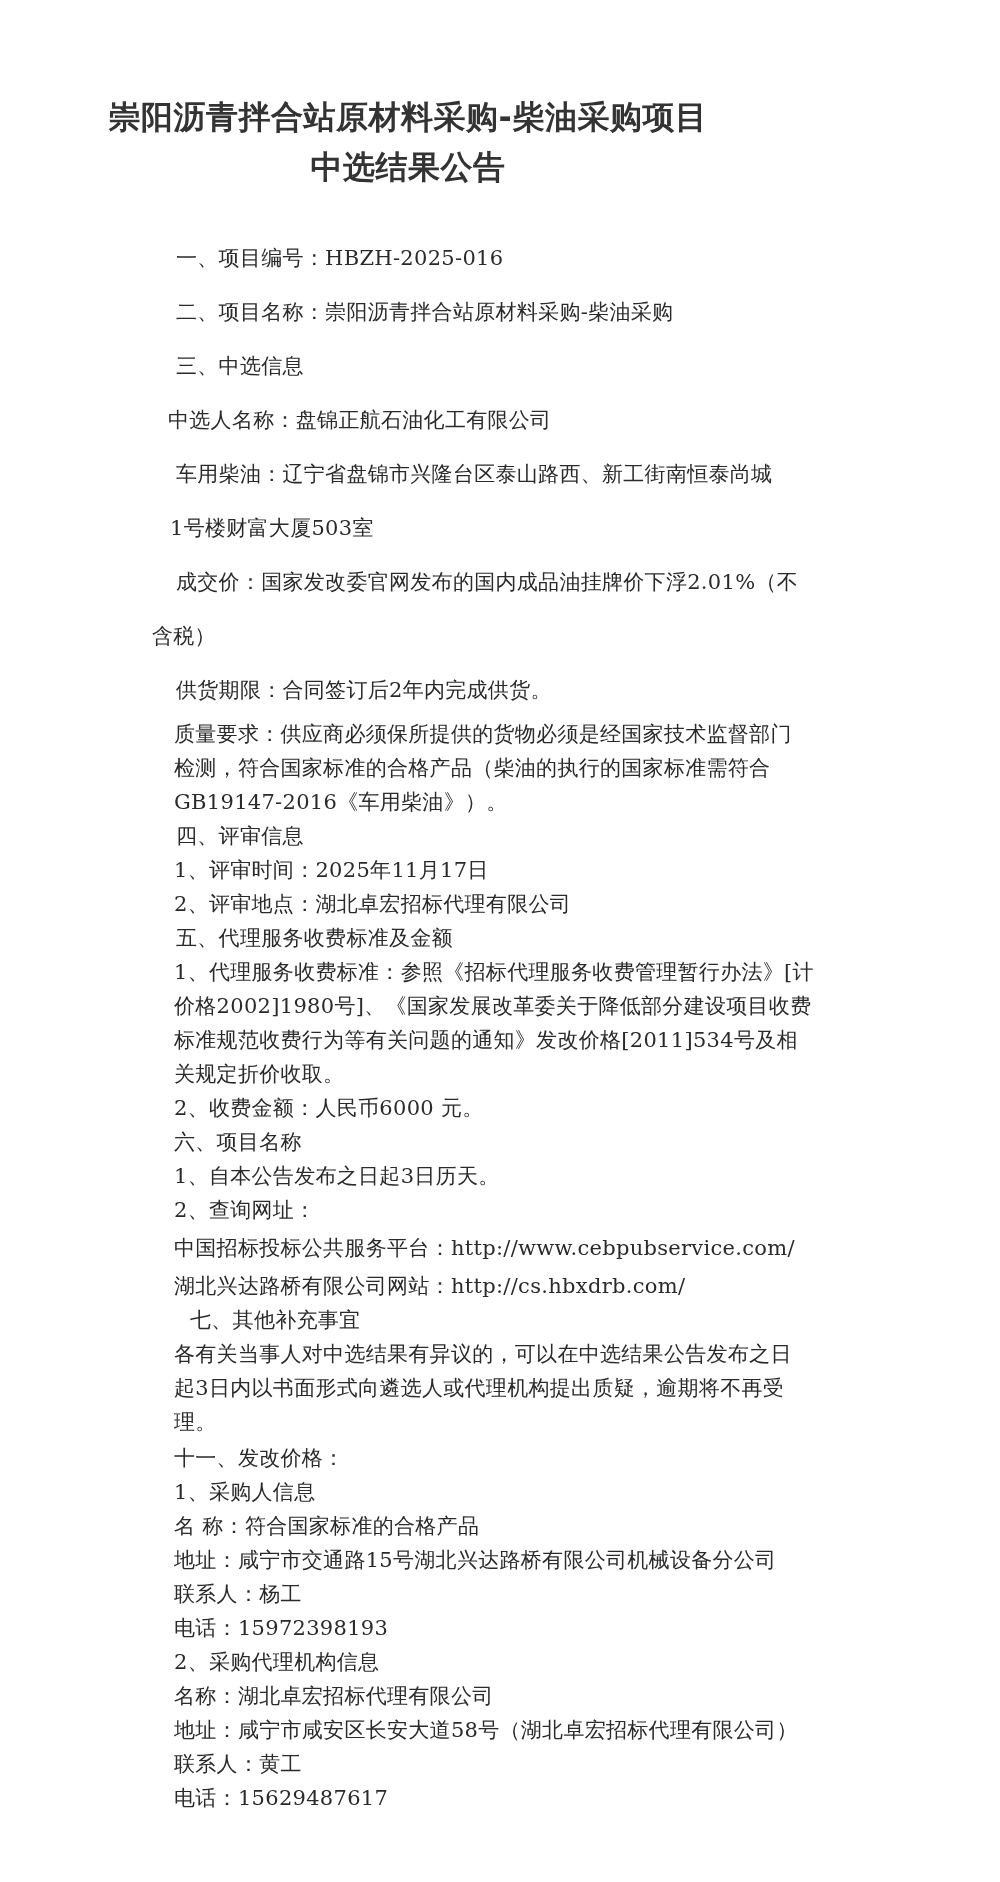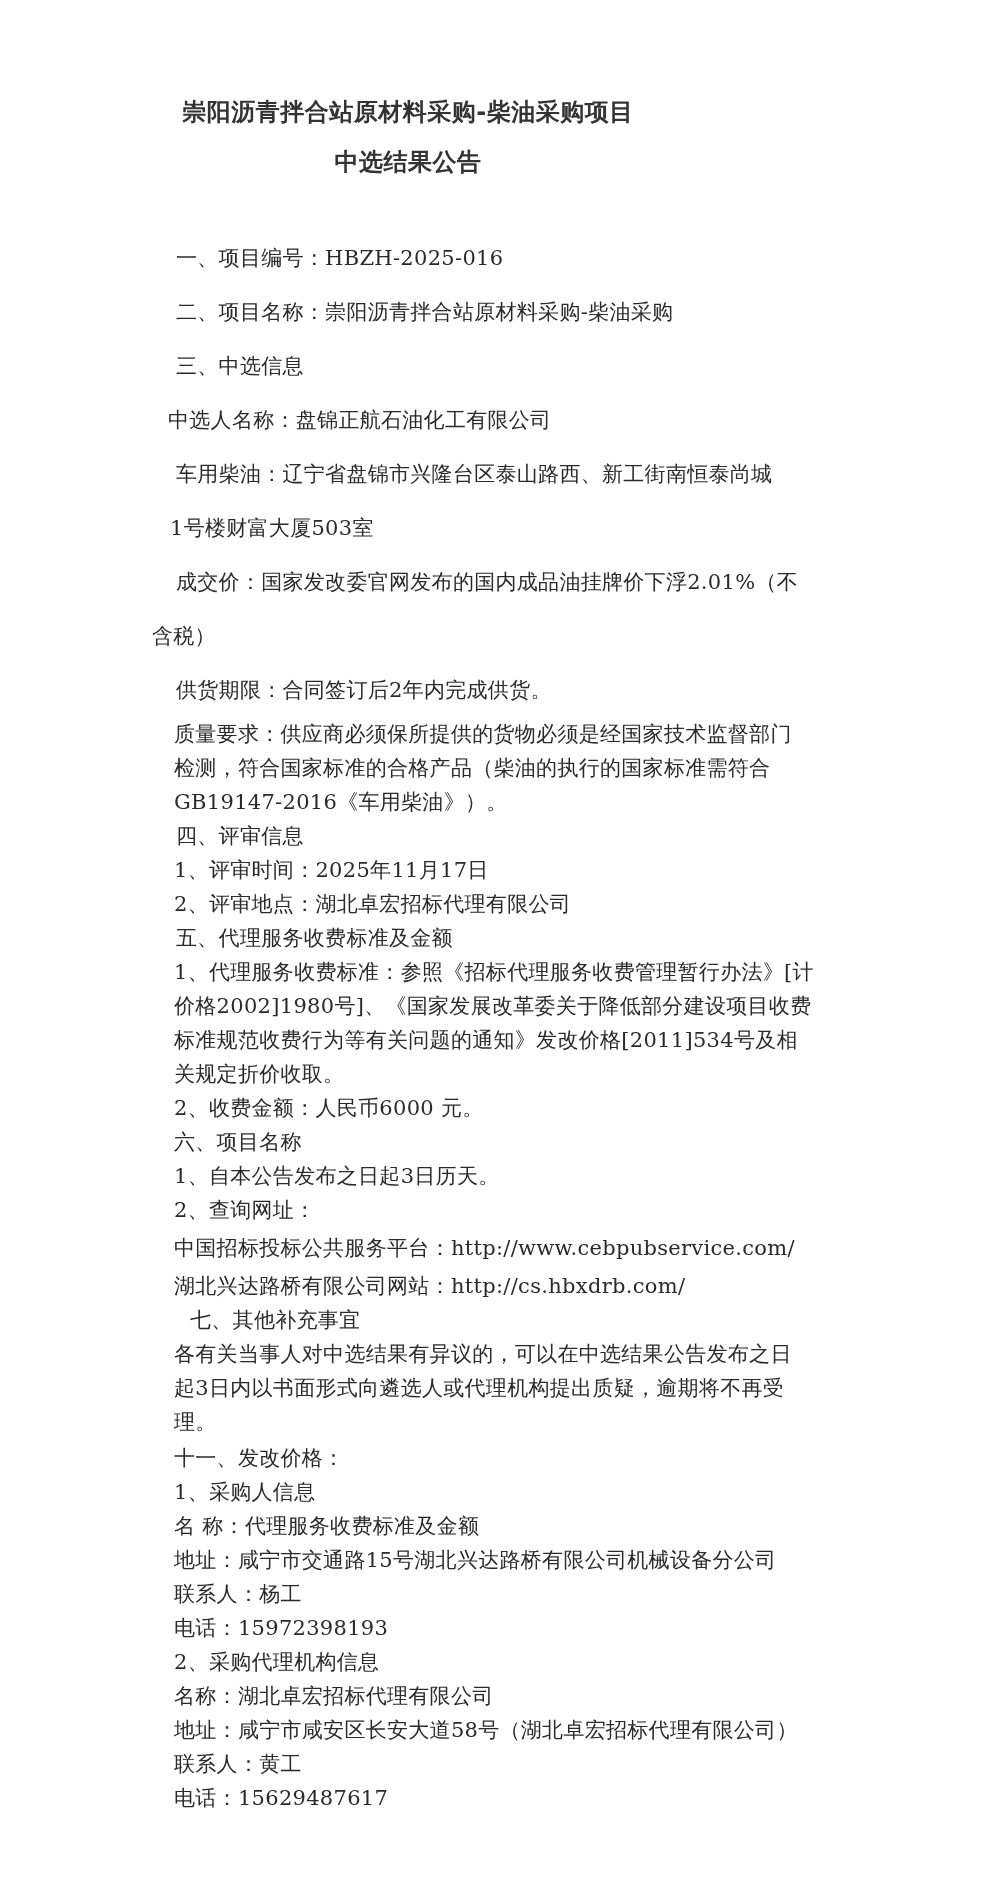--- a/index.html
+++ b/index.html
@@ -4,21 +4,21 @@
 <style>
   html, body { margin: 0; padding: 0; background: #ffffff; }
   body {
     width: 1000px; height: 1882px; position: relative; overflow: hidden;
     font-family: "DejaVu Serif", "Liberation Serif", serif;
     color: #2a2a2a;
   }
   .title {
     position: absolute; left: 0; width: 816px; text-align: center;
     font-family: "DejaVu Sans", "Liberation Sans", sans-serif;
-    font-weight: bold; font-size: 24px; color: #333333; letter-spacing: 0.5px;
+    font-weight: bold; font-size: 32px; color: #333333; letter-spacing: 0.5px;
   }
   .line {
     position: absolute; font-size: 21px; white-space: nowrap; color: #2a2a2a;
     letter-spacing: 0.3px;
   }
 </style>
 </head>
 <body>
 
 <div>
@@ -52,21 +52,21 @@
   <div class="line" style="left:174px; top:1162px;">1、自本公告发布之日起3日历天。</div>
   <div class="line" style="left:174px; top:1196px;">2、查询网址：</div>
   <div class="line" style="left:174px; top:1234px;">中国招标投标公共服务平台：http://www.cebpubservice.com/</div>
   <div class="line" style="left:174px; top:1272px;">湖北兴达路桥有限公司网站：http://cs.hbxdrb.com/</div>
   <div class="line" style="left:174px; top:1306px;margin-left:16px;">七、其他补充事宜</div>
   <div class="line" style="left:174px; top:1340px;">各有关当事人对中选结果有异议的，可以在中选结果公告发布之日</div>
   <div class="line" style="left:174px; top:1374px;">起3日内以书面形式向遴选人或代理机构提出质疑，逾期将不再受</div>
   <div class="line" style="left:174px; top:1408px;">理。</div>
   <div class="line" style="left:174px; top:1444px;">十一、发改价格：</div>
   <div class="line" style="left:174px; top:1478px;">1、采购人信息</div>
-  <div class="line" style="left:174px; top:1512px;">名 称：代理服务收费标准及金额</div>
+  <div class="line" style="left:174px; top:1512px;">名 称：符合国家标准的合格产品</div>
   <div class="line" style="left:174px; top:1546px;">地址：咸宁市交通路15号湖北兴达路桥有限公司机械设备分公司</div>
   <div class="line" style="left:174px; top:1580px;">联系人：杨工</div>
   <div class="line" style="left:174px; top:1614px;">电话：15972398193</div>
   <div class="line" style="left:174px; top:1648px;">2、采购代理机构信息</div>
   <div class="line" style="left:174px; top:1682px;">名称：湖北卓宏招标代理有限公司</div>
   <div class="line" style="left:174px; top:1716px;">地址：咸宁市咸安区长安大道58号（湖北卓宏招标代理有限公司）</div>
   <div class="line" style="left:174px; top:1750px;">联系人：黄工</div>
   <div class="line" style="left:174px; top:1784px;">电话：15629487617</div>
 </div>
 

